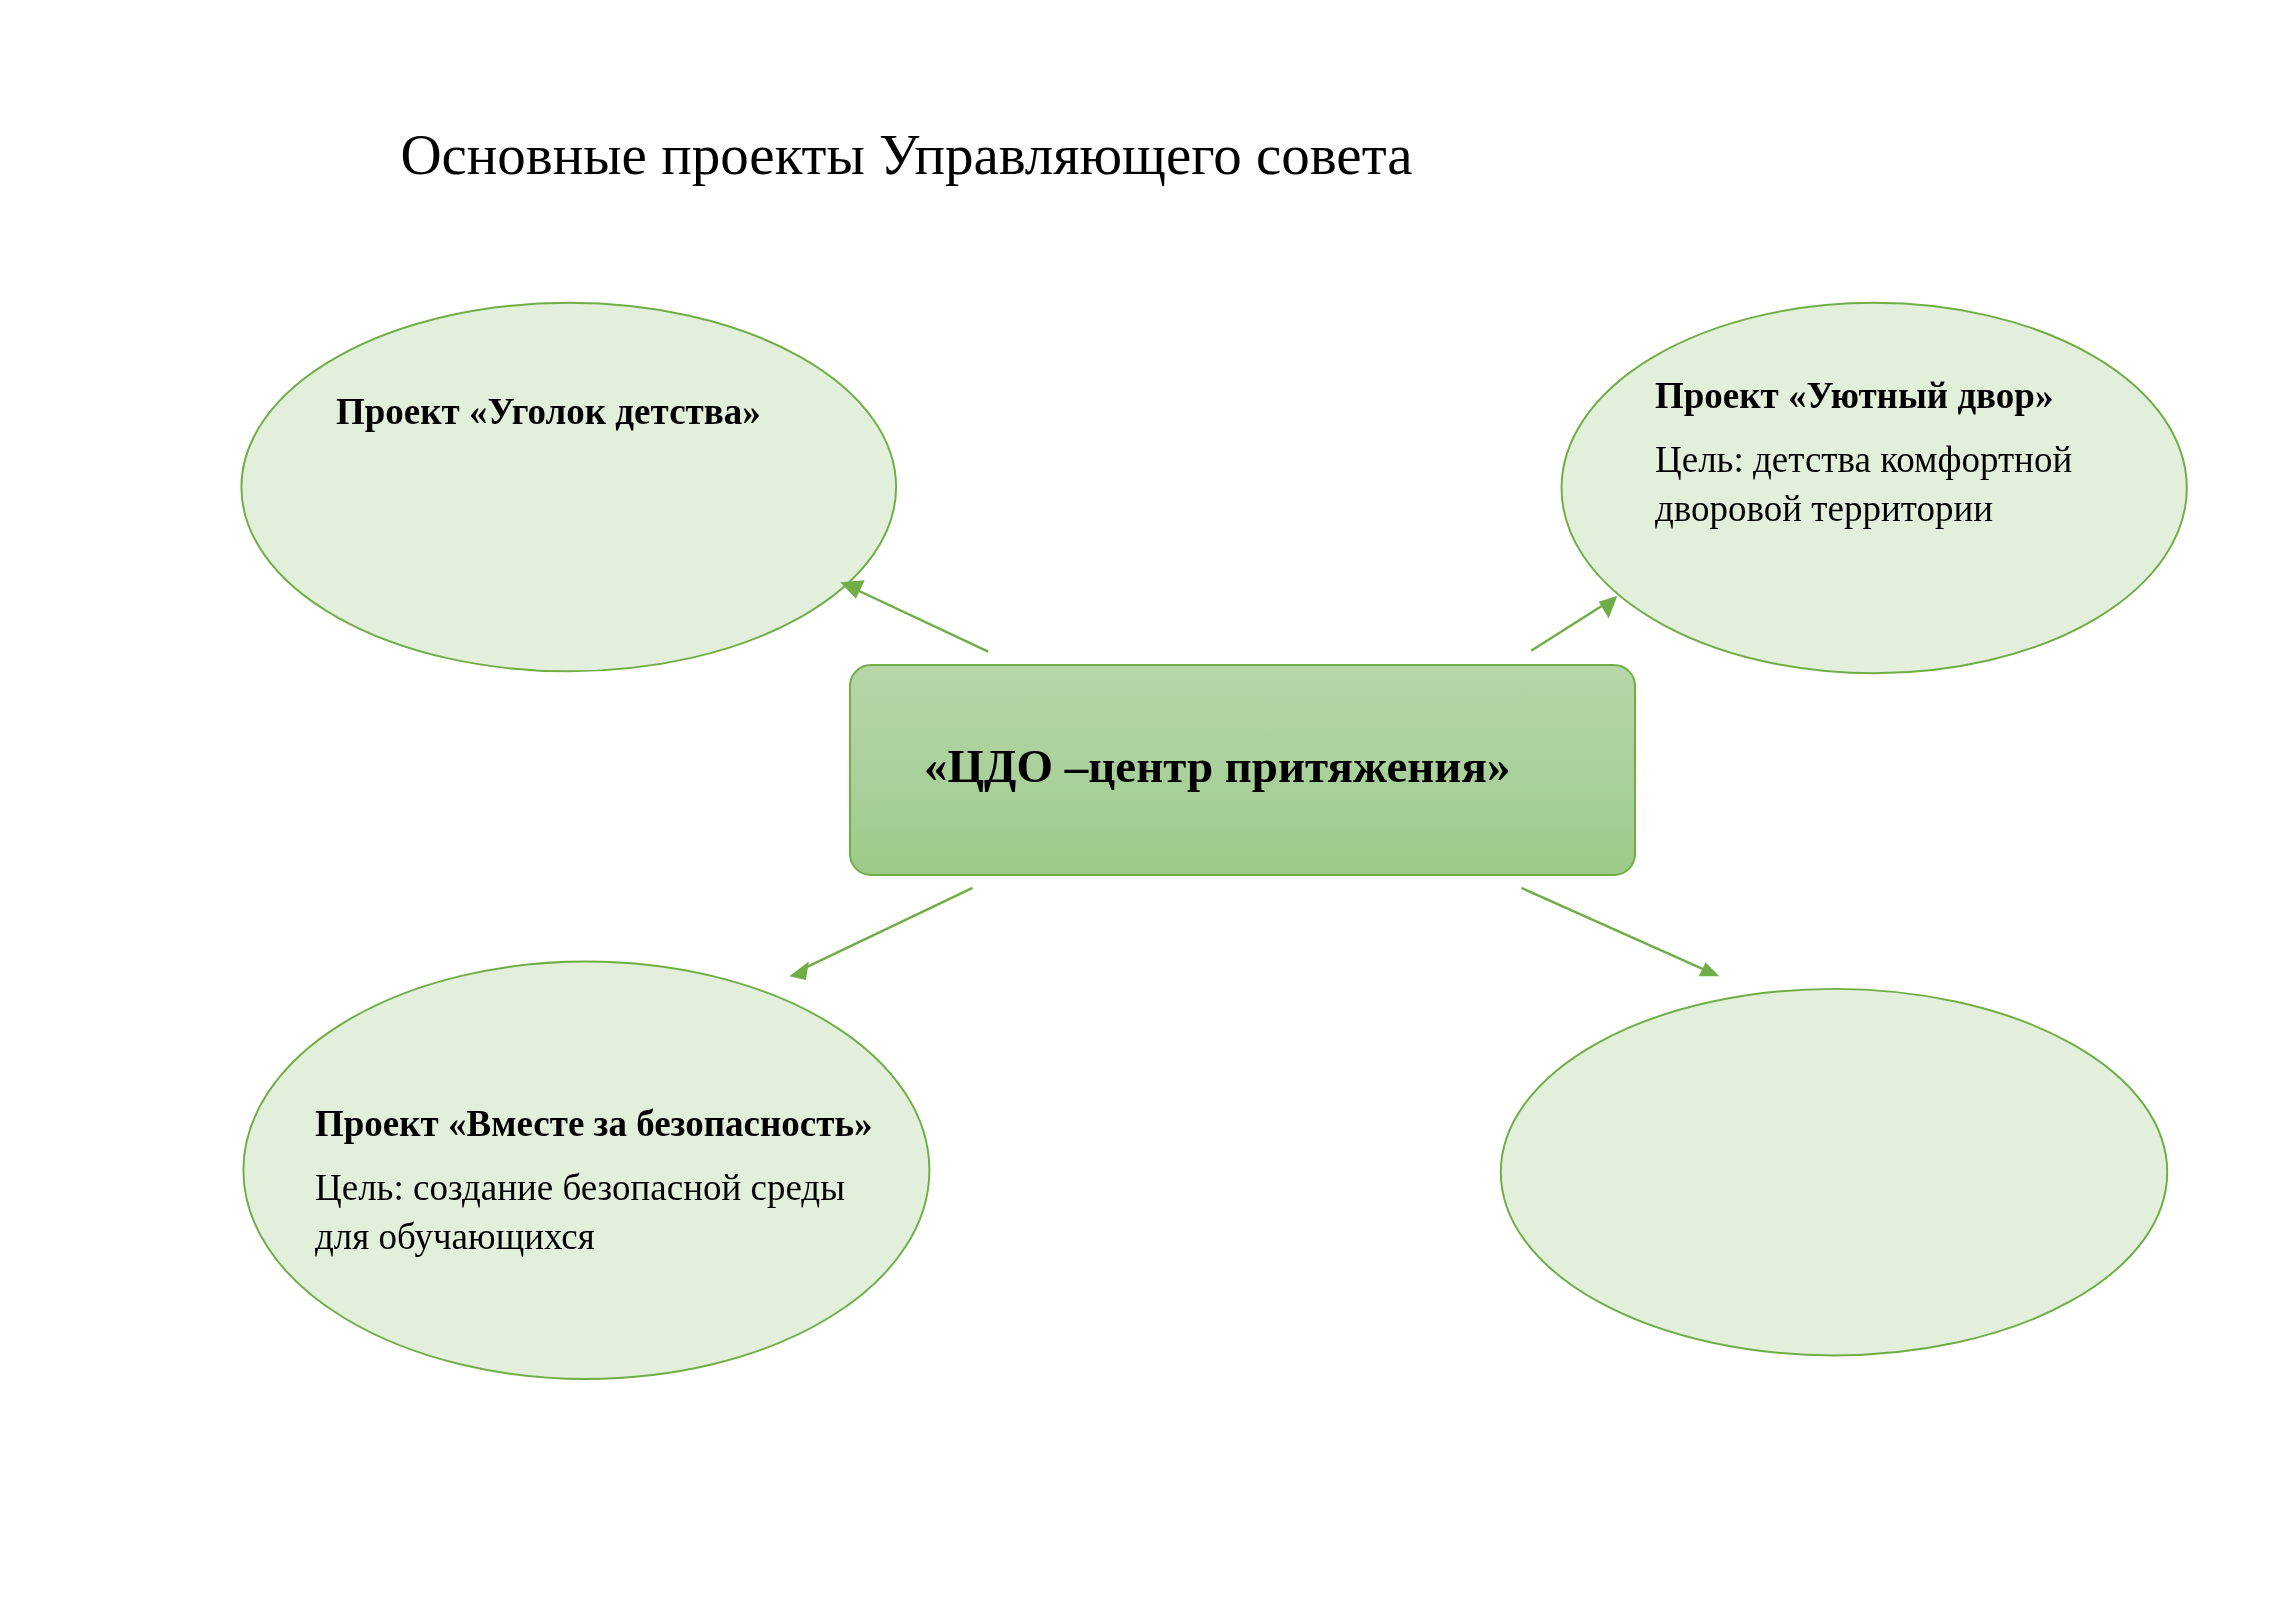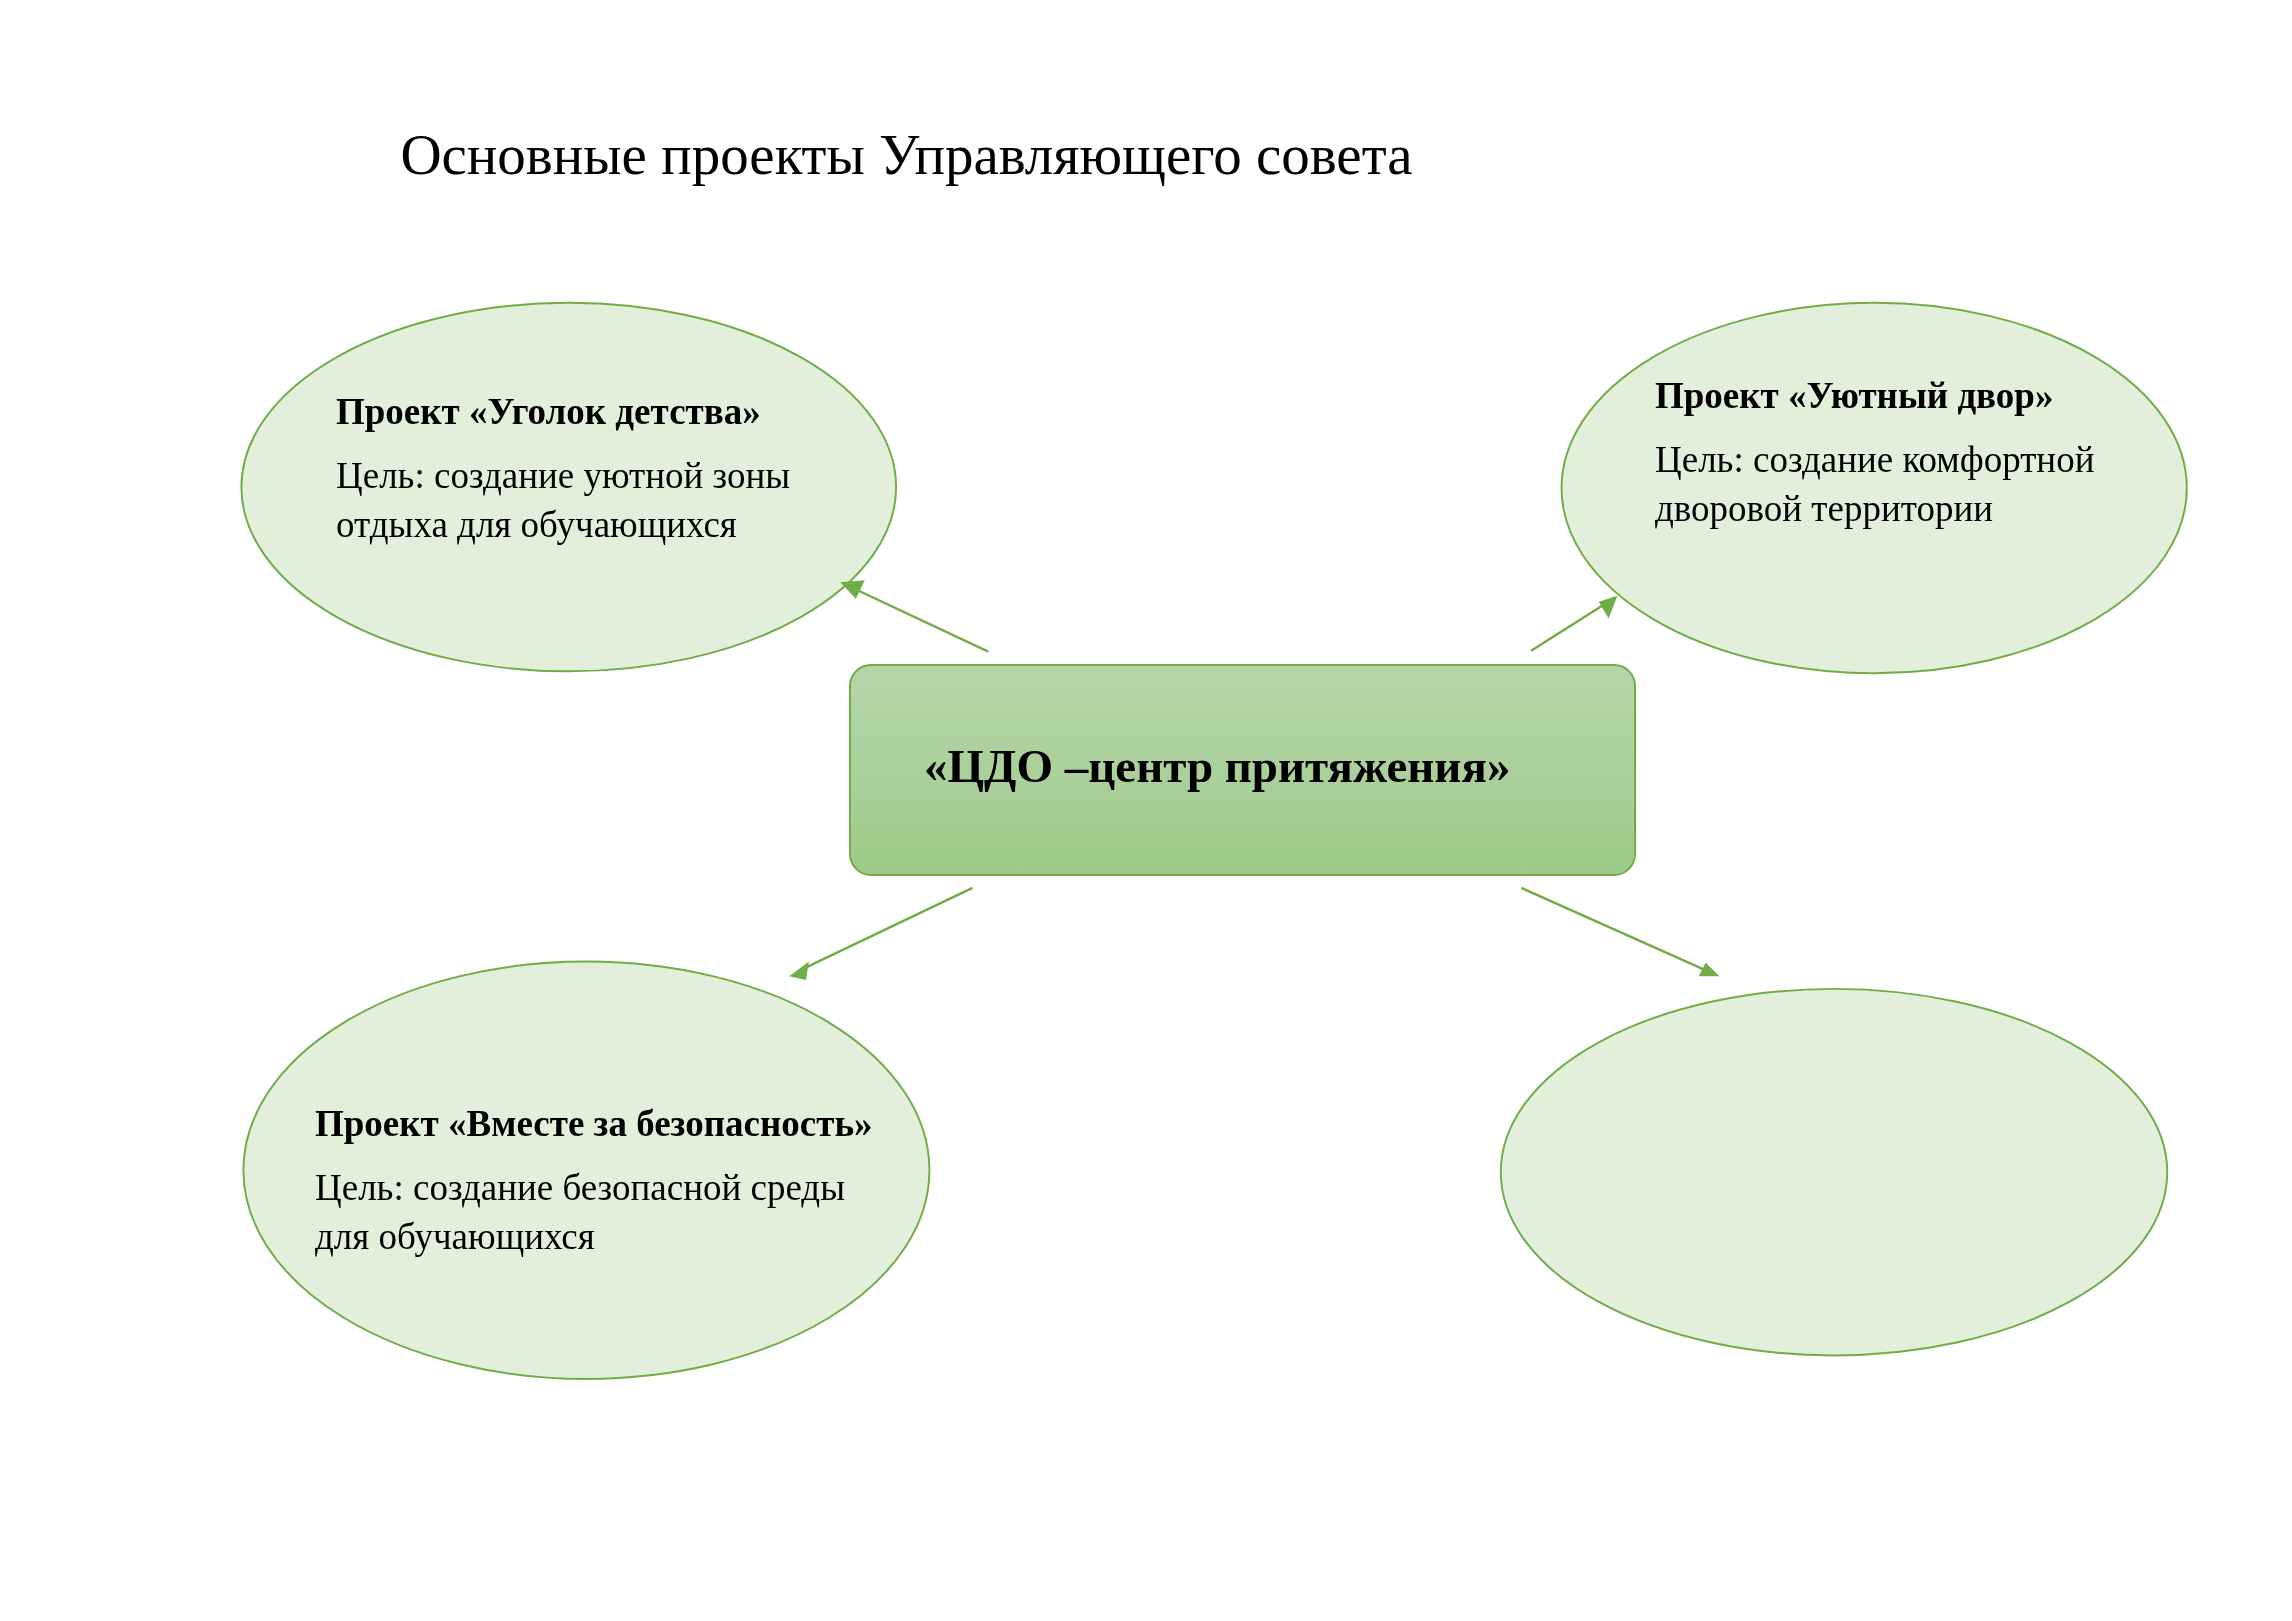--- a/index.html
+++ b/index.html
@@ -51,26 +51,25 @@
     <polygon points="1754,996 1733,996 1740,982" fill="#70ad47"></polygon>
   </g>
 </svg>
 
 <div class="center-box">
   <div class="center-label">«ЦДО –центр притяжения»</div>
 </div>
 
 <div class="node-text" style="left:336px; top:388px;">
   <div class="node-title">Проект «Уголок детства»</div>
-  <div class="node-goal" style="width:510px;">Цель: создание уютной зоны отдыха для обучающихся</div>
 </div>
 
 <div class="node-text" style="left:1655px; top:372px;">
   <div class="node-title">Проект «Уютный двор»</div>
-  <div class="node-goal" style="width:490px;">Цель: создание комфортной дворовой территории</div>
+  <div class="node-goal" style="width:490px;">Цель: детства комфортной дворовой территории</div>
 </div>
 
 <div class="node-text" style="left:315px; top:1100px;">
   <div class="node-title">Проект «Вместе за безопасность»</div>
   <div class="node-goal" style="width:568px;">Цель: создание безопасной среды для обучающихся</div>
 </div>
 
 <div class="node-text" style="left:1603px; top:1070px;">
 </div>
 

